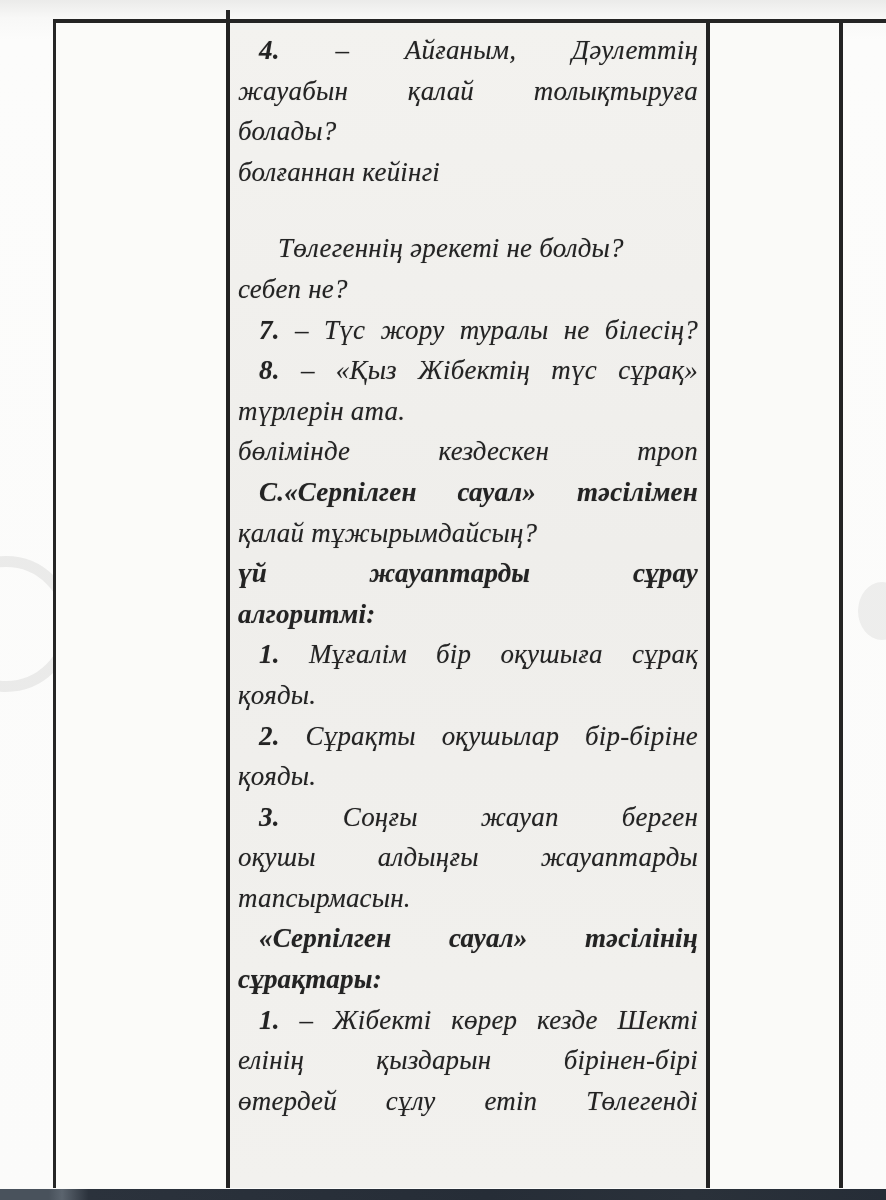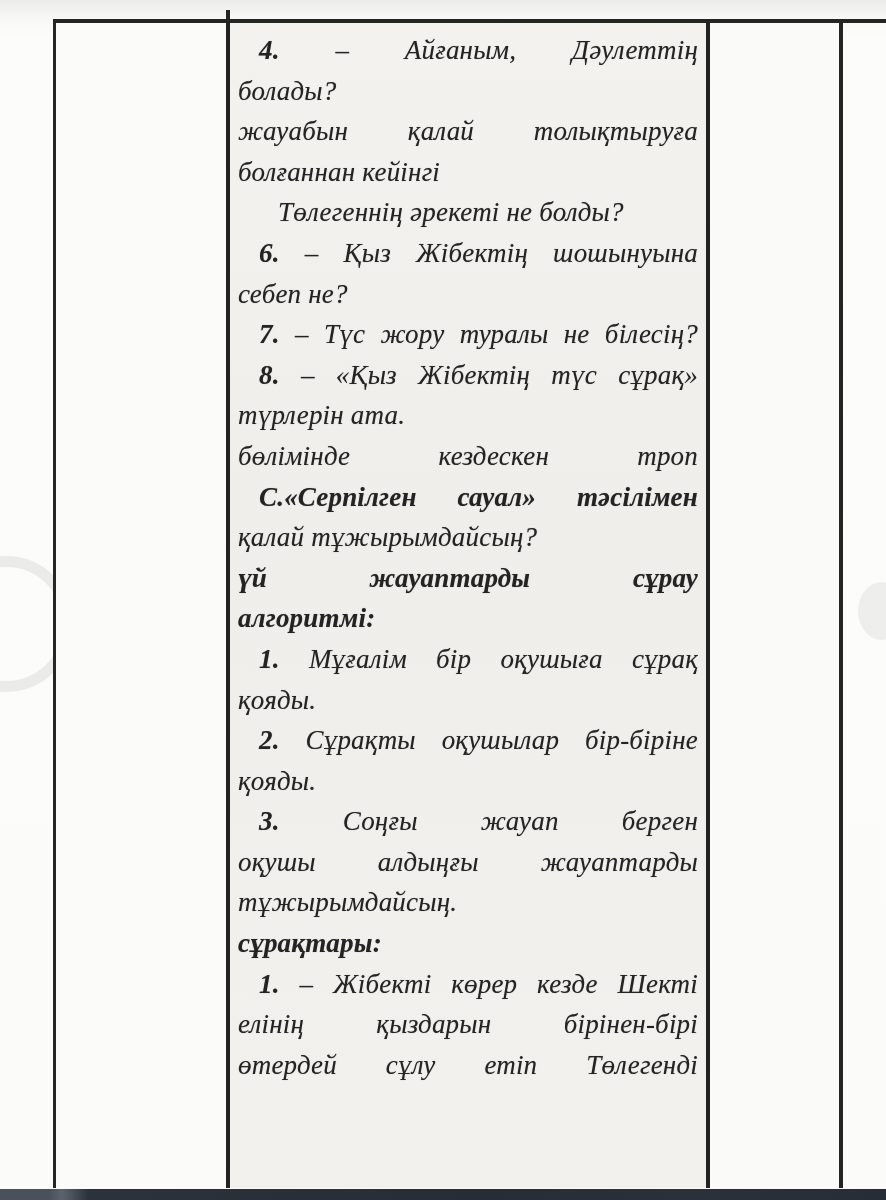--- a/index.html
+++ b/index.html
@@ -38,21 +38,21 @@
     letter-spacing:0.2px;
   }
   .line{
     height:40.6px;line-height:40.6px;
     text-align:justify;overflow:hidden;white-space:nowrap;
   }
   .line.j{text-align-last:justify;}
   .line.nj{text-align-last:left;}
   .ind0{padding-left:0;}
   .ind1{padding-left:21px;}
-  .ind2{padding-left:40px;}
+  .ind2{padding-left:40px;margin-top:36px;}
   .b{font-weight:bold;}
 
   
   .artifact-left{
     position:absolute;left:-62px;top:556px;width:114px;height:114px;
     border:11px solid rgba(125,125,125,0.13);border-radius:50%;
     background:transparent;
   }
   .artifact-right{
     position:absolute;right:-20px;top:582px;width:48px;height:58px;
@@ -75,41 +75,41 @@
 
   <div class="artifact-left"></div>
   <div class="artifact-right"></div>
 
   <div class="doc-table">
     <div class="cell cell-left"></div>
     <div class="cell cell-mid">
       <div class="notch"></div>
       <div class="lines">
           <div class="line j ind1"><span class="b">4.</span><span> – Айғаным, Дәулеттің</span></div>
+          <div class="line j ind0"><span>жауабын қалай толықтыруға</span></div>
           <div class="line nj ind0"><span>болады?</span></div>
-          <div class="line j ind0"><span>жауабын қалай толықтыруға</span></div>
           <div class="line nj ind0"><span>болғаннан кейінгі</span></div>
           <div class="line nj ind2"><span>Төлегеннің әрекеті не болды?</span></div>
-          <div class="line j ind1"><span class="b">6.</span><span> – Қыз Жібектің шошынуына</span></div>
           <div class="line nj ind0"><span>себеп не?</span></div>
           <div class="line j ind1"><span class="b">7.</span><span> – Түс жору туралы не білесің?</span></div>
           <div class="line j ind1"><span class="b">8.</span><span> – «Қыз Жібектің түс сұрақ»</span></div>
           <div class="line nj ind0"><span>түрлерін ата.</span></div>
           <div class="line j ind0"><span>бөлімінде кездескен троп</span></div>
           <div class="line j ind1"><span class="b">С.«Серпілген сауал» тәсілімен</span></div>
           <div class="line nj ind0"><span>қалай тұжырымдайсың?</span></div>
           <div class="line j ind0"><span class="b">үй жауаптарды сұрау</span></div>
           <div class="line nj ind0"><span class="b">алгоритмі:</span></div>
           <div class="line j ind1"><span class="b">1.</span><span> Мұғалім бір оқушыға сұрақ</span></div>
           <div class="line nj ind0"><span>қояды.</span></div>
           <div class="line j ind1"><span class="b">2.</span><span> Сұрақты оқушылар бір-біріне</span></div>
           <div class="line nj ind0"><span>қояды.</span></div>
           <div class="line j ind1"><span class="b">3.</span><span> Соңғы жауап берген</span></div>
           <div class="line j ind0"><span>оқушы алдыңғы жауаптарды</span></div>
-          <div class="line nj ind0"><span>тұжырымдайсың.</span></div>
+          <div class="line nj ind0"><span>тапсырмасын.</span></div>
+          <div class="line j ind1"><span class="b">«Серпілген сауал» тәсілінің</span></div>
           <div class="line nj ind0"><span class="b">сұрақтары:</span></div>
           <div class="line j ind1"><span class="b">1.</span><span> – Жібекті көрер кезде Шекті</span></div>
           <div class="line j ind0"><span>елінің қыздарын бірінен-бірі</span></div>
           <div class="line j ind0"><span>өтердей сұлу етіп Төлегенді</span></div>
         </div>
     </div>
     <div class="cell cell-right"></div>
   </div>
 
   <div class="bottom-bar"></div>

